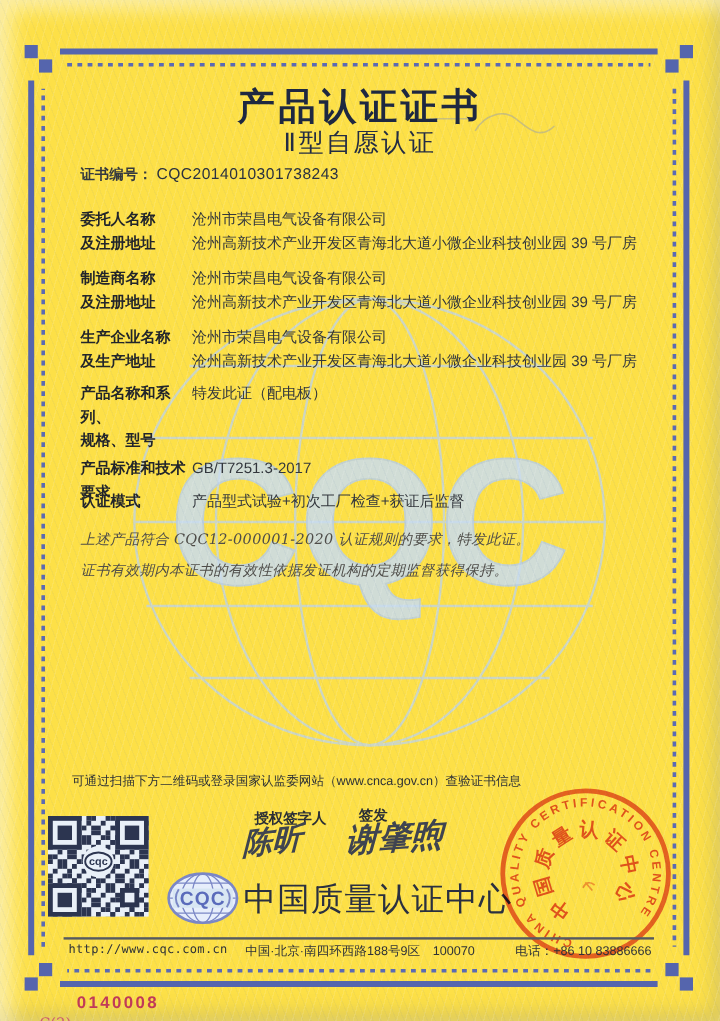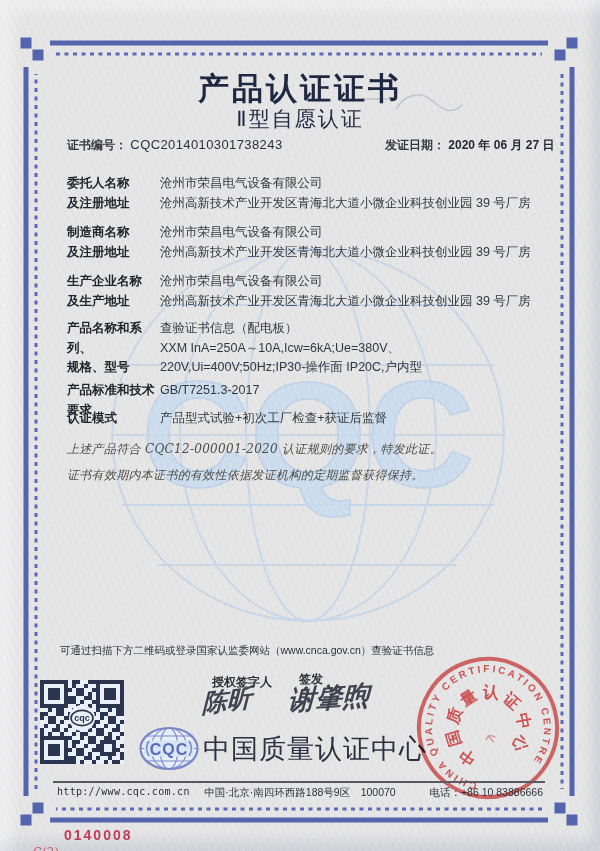--- a/index.html
+++ b/index.html
@@ -1,18 +1,18 @@
 <!DOCTYPE html>
 <html><head>
 <meta charset="utf-8">
 <style>
   html,body{margin:0;padding:0;background:#b9c4cf;}
   .page{
     position:relative;width:600px;height:851px;margin:0 auto;
-    background:#e5e5e5;overflow:hidden;
+    background:#fde047;overflow:hidden;
     font-family:"Liberation Sans", sans-serif;color:#2e3340;
     box-shadow:inset 10px 8px 16px rgba(255,255,255,.5), inset -6px -8px 14px rgba(110,125,150,.22);
   }
   .texture{
     position:absolute;inset:0;pointer-events:none;
     background-image:
       repeating-linear-gradient(105deg, rgba(255,255,255,.10) 0 1px, transparent 1px 7px),
       repeating-linear-gradient(68deg, rgba(90,120,175,.05) 0 1px, transparent 1px 6px);
   }
   .abs{position:absolute;}
@@ -108,24 +108,20 @@
 
   <div class="abs title">产品认证证书</div>
   <div class="abs subtitle">Ⅱ型自愿认证</div>
 
   <div class="abs certno">
     <span class="lab kai">证书编号：</span>
     <span class="val">CQC2014010301738243</span>
   </div>
 
   <div class="abs dates">
-    <div>
-      <span class="lab kai">发证日期：</span>
-      <span class="val">2020 年 06 月 27 日</span>
-    </div>
   </div>
 
   <div class="abs row r1">
     <div class="labcol">
       <div>委托人名称</div>
         <div>及注册地址</div>
     </div>
     <div class="valcol">
       <div>沧州市荣昌电气设备有限公司</div>
         <div>沧州高新技术产业开发区青海北大道小微企业科技创业园 39 号厂房</div>
@@ -153,22 +149,21 @@
         <div>沧州高新技术产业开发区青海北大道小微企业科技创业园 39 号厂房</div>
     </div>
   </div>
 
   <div class="abs row r4">
     <div class="labcol">
       <div>产品名称和系列、</div>
         <div>规格、型号</div>
     </div>
     <div class="valcol">
-      <div>查验证书信息（配电板）</div>
-        <div>XXM InA=250A～10A,Icw=6kA;Ue=380V、 220V,Ui=400V;50Hz;IP30-操作面 IP20C,户内型</div>
+      <div>特发此证（配电板）</div>
     </div>
   </div>
 
   <div class="abs row r5">
     <div class="labcol">
       <div>产品标准和技术要求</div>
     </div>
     <div class="valcol">
       <div>GB/T7251.3-2017</div>
     </div>

